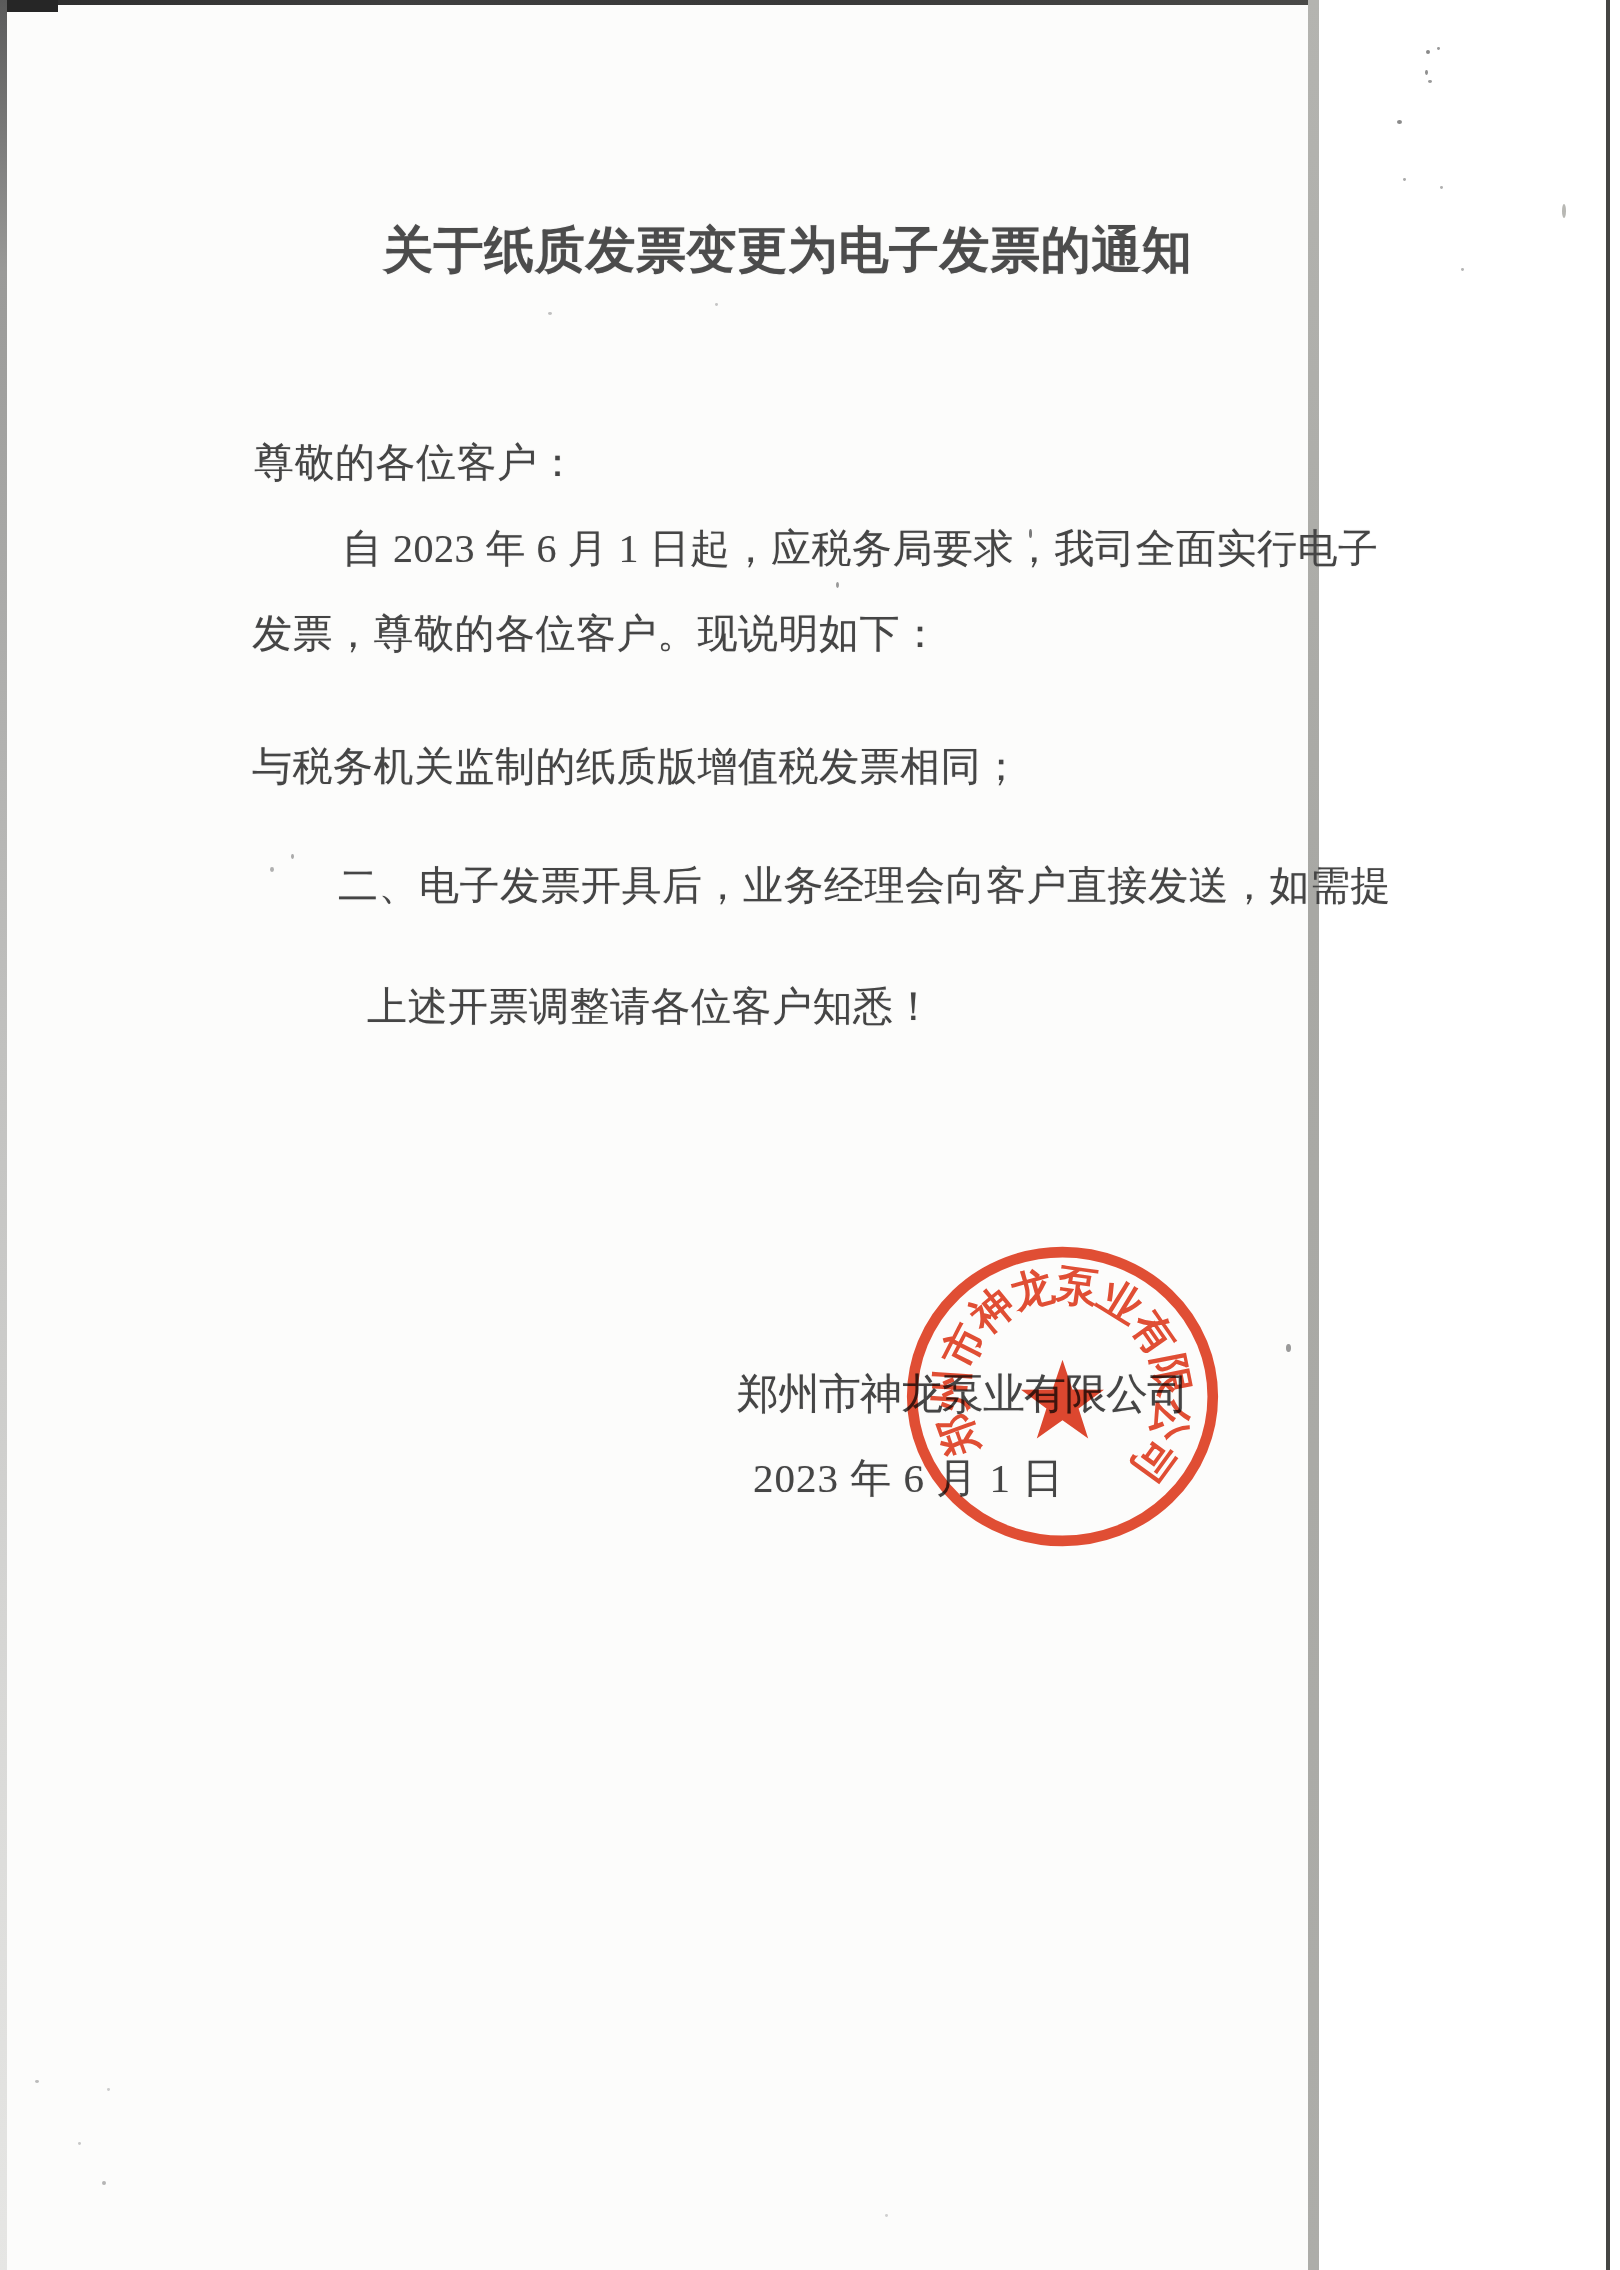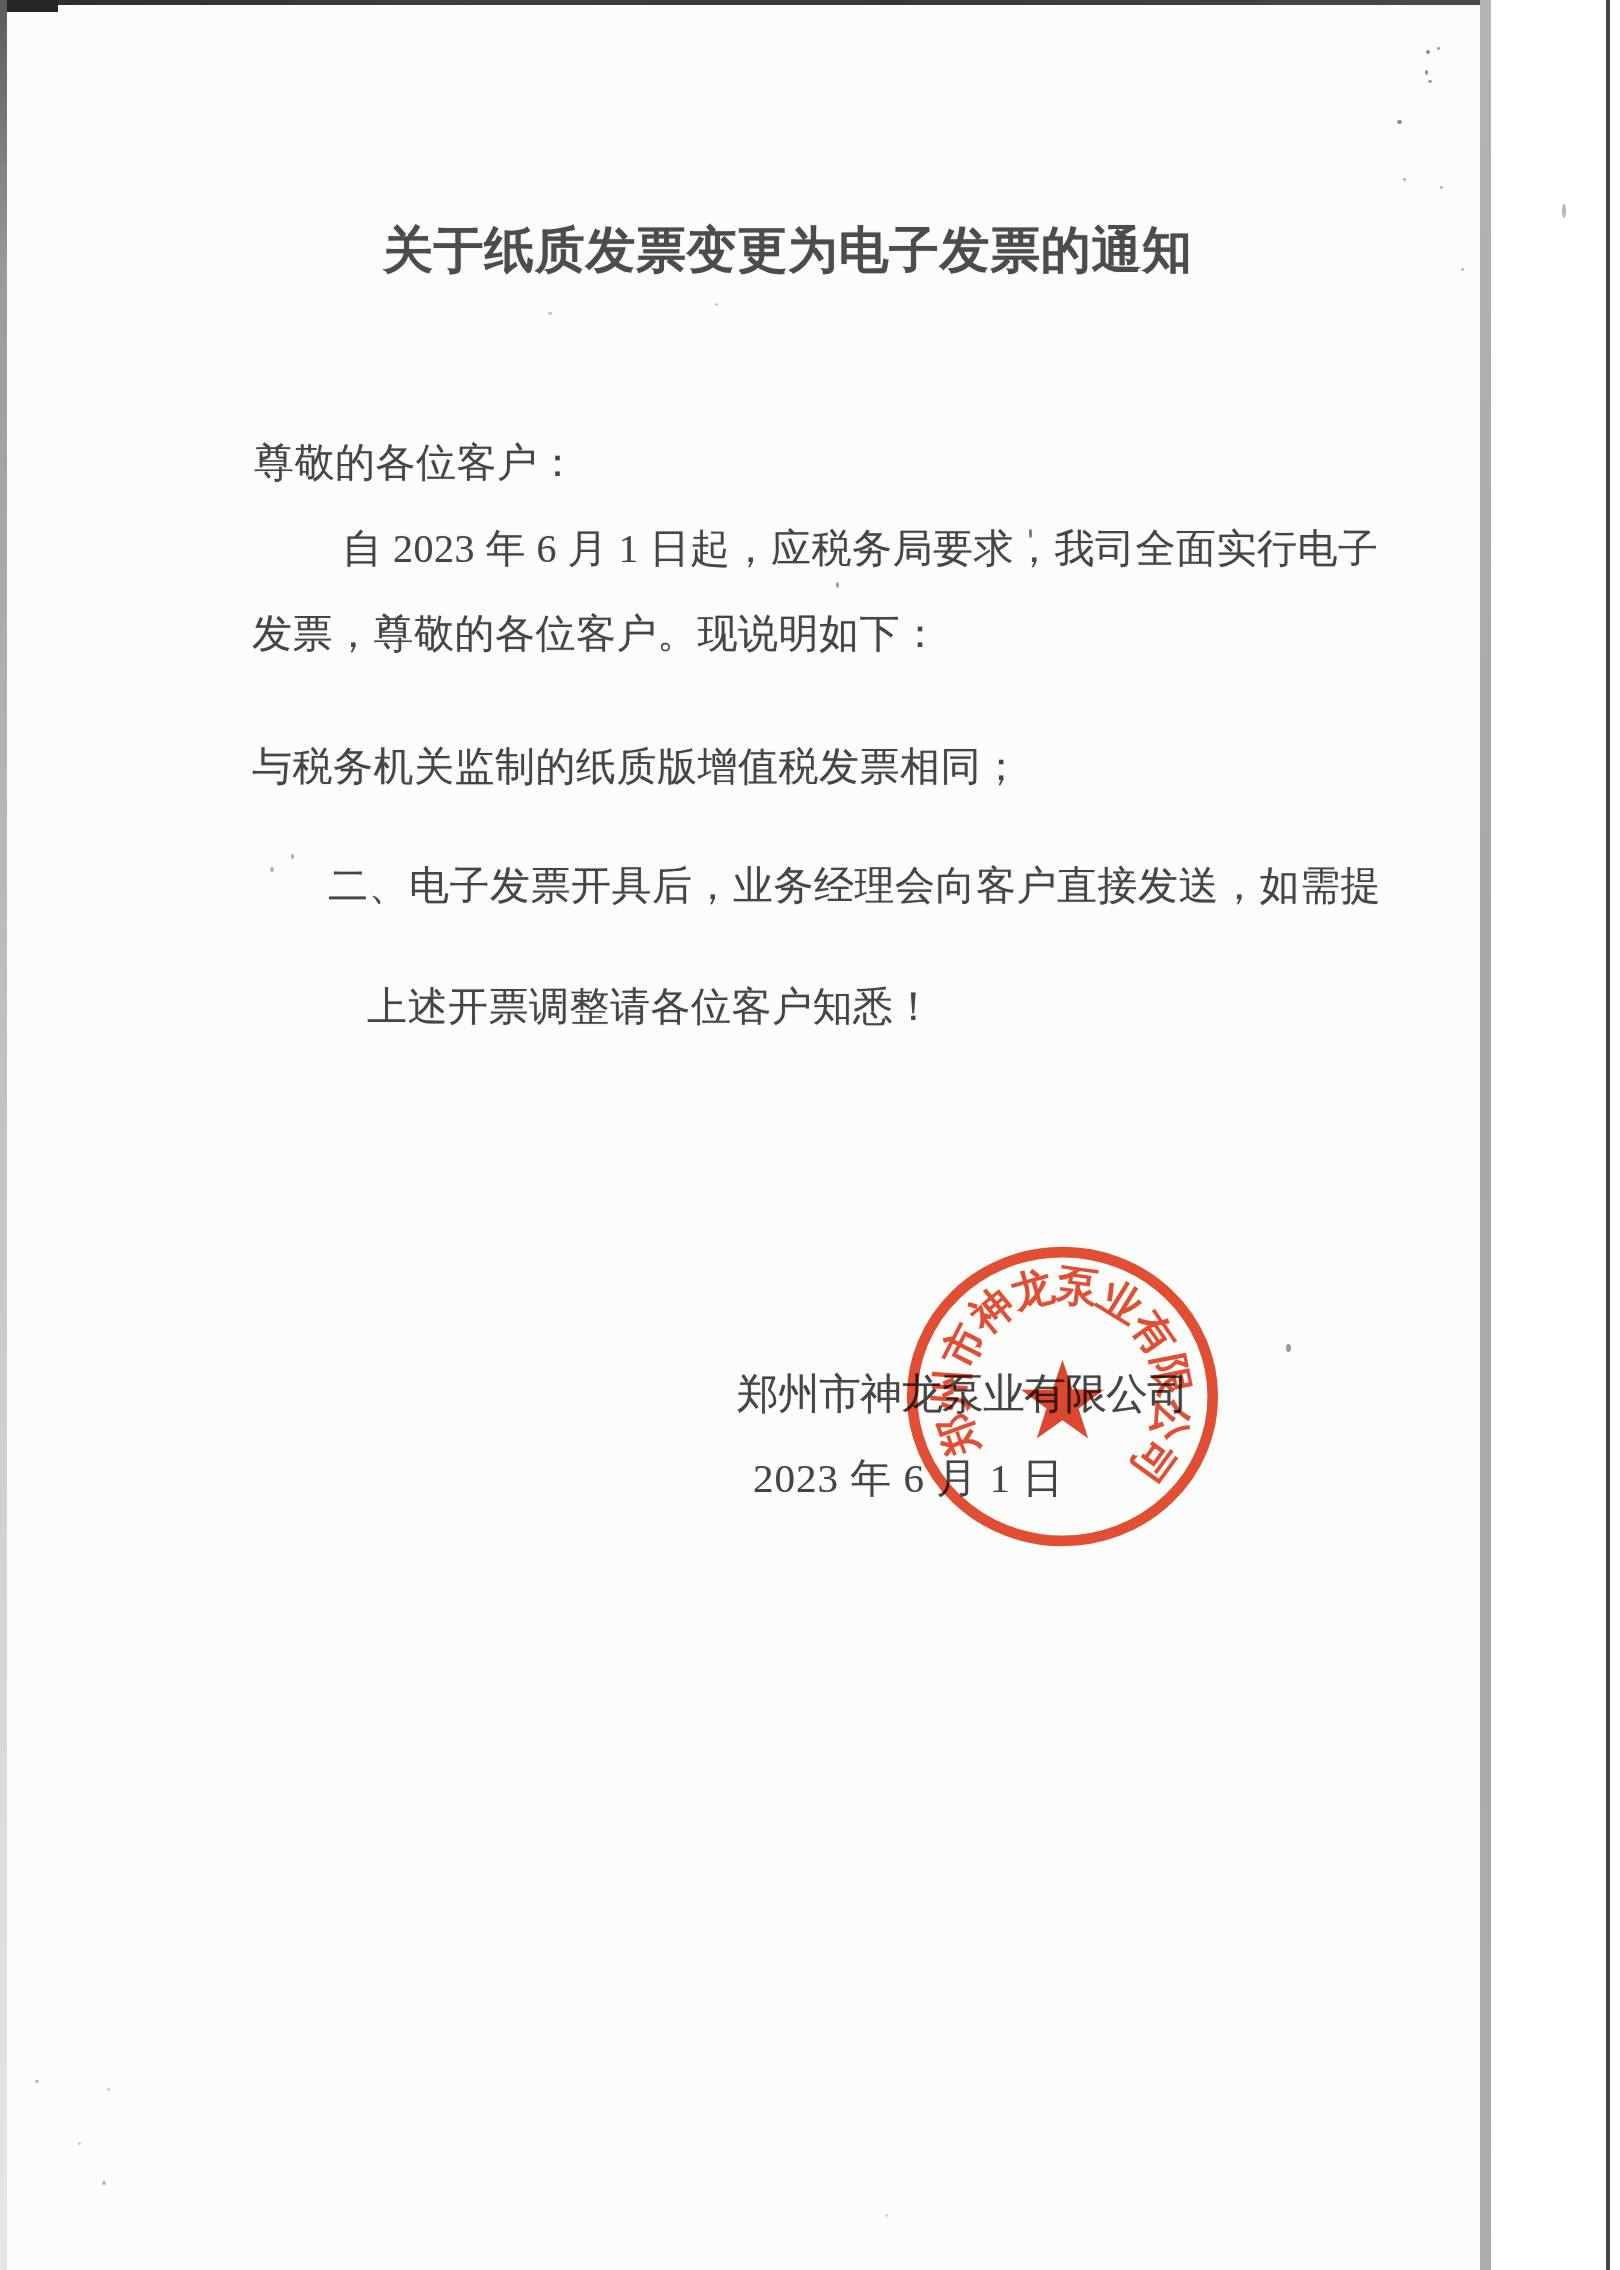--- a/index.html
+++ b/index.html
@@ -3,21 +3,21 @@
 <meta charset="utf-8">
 <style>
   html, body {
     margin: 0; padding: 0;
     width: 1621px; height: 2271px;
     overflow: hidden;
     background: #ffffff;
   }
   .page {
     position: relative;
-    width: 1491px; height: 2271px;
+    width: 1319px; height: 2271px;
     background: #fcfcfb;
     font-family: "Liberation Serif", "DejaVu Serif", serif;
   }
   
   .edge-top {
     position: absolute; left: 0; top: 0;
     width: 100%; height: 4.9px;
     background: linear-gradient(to right, #2c2c2c, #3f3f3f 30%, #383838 60%, #4a4a48);
   }
   .edge-top-corner {
@@ -92,21 +92,21 @@
 
   <div class="bl" style="left:254px; top:391px">尊敬的各位客户：</div>
 
   <div class="bl" style="left:342px; top:477px">自 2023 年 6 月 1 日起，应税务局要求，我司全面实行电子</div>
 
   <div class="bl" style="left:252px; top:562px">发票，尊敬的各位客户。现说明如下：</div>
 
 
   <div class="bl" style="left:252px; top:695px">与税务机关监制的纸质版增值税发票相同；</div>
 
-  <div class="bl" style="left:328px; top:814px">二、电子发票开具后，业务经理会向客户直接发送，如需提</div>
+  <div class="bl" style="left:338px; top:814px">二、电子发票开具后，业务经理会向客户直接发送，如需提</div>
 
 
   <div class="bl" style="left:367px; top:935px">上述开票调整请各位客户知悉！</div>
 
   <div class="bl company" style="left:737px; top:1322px">郑州市神龙泵业有限公司</div>
 
   <div class="bl datetxt" style="left:753px; top:1407px">2023 年 6 月 1 日</div>
 
   <svg class="stamp" viewBox="0 0 370 360">
     <ellipse cx="185" cy="180" rx="155" ry="149" fill="none" stroke="#e2452a" stroke-width="11"></ellipse>

